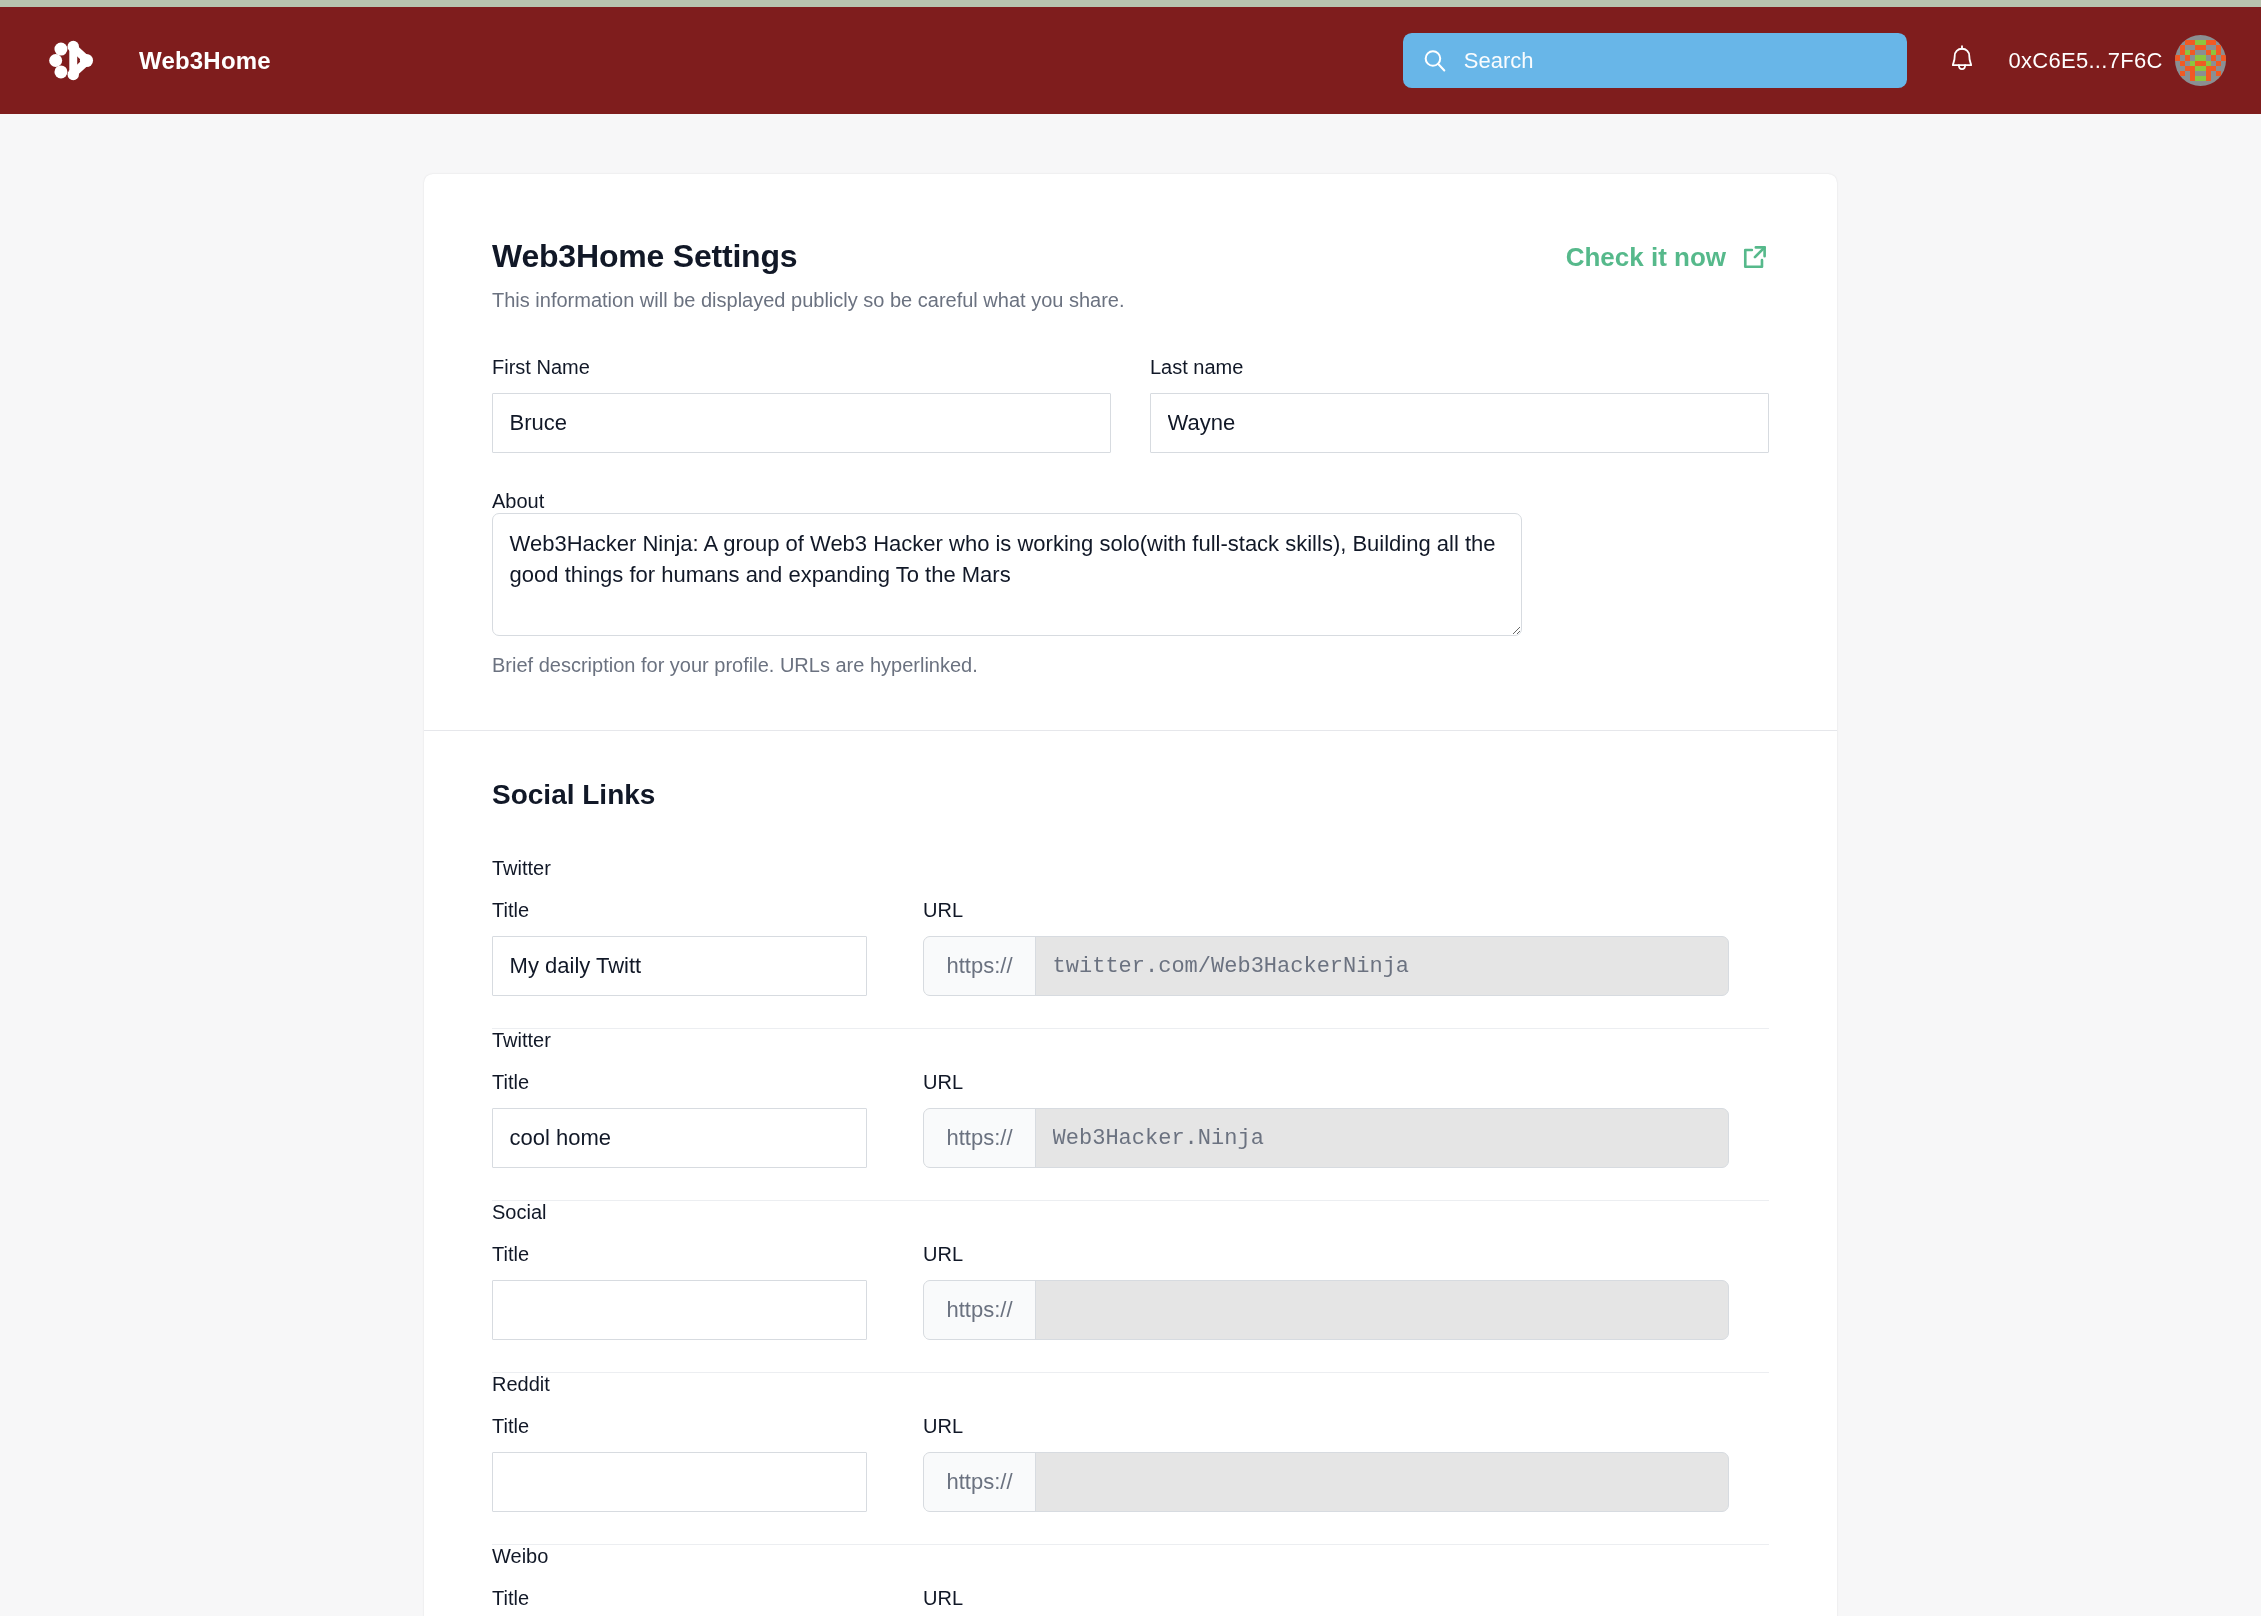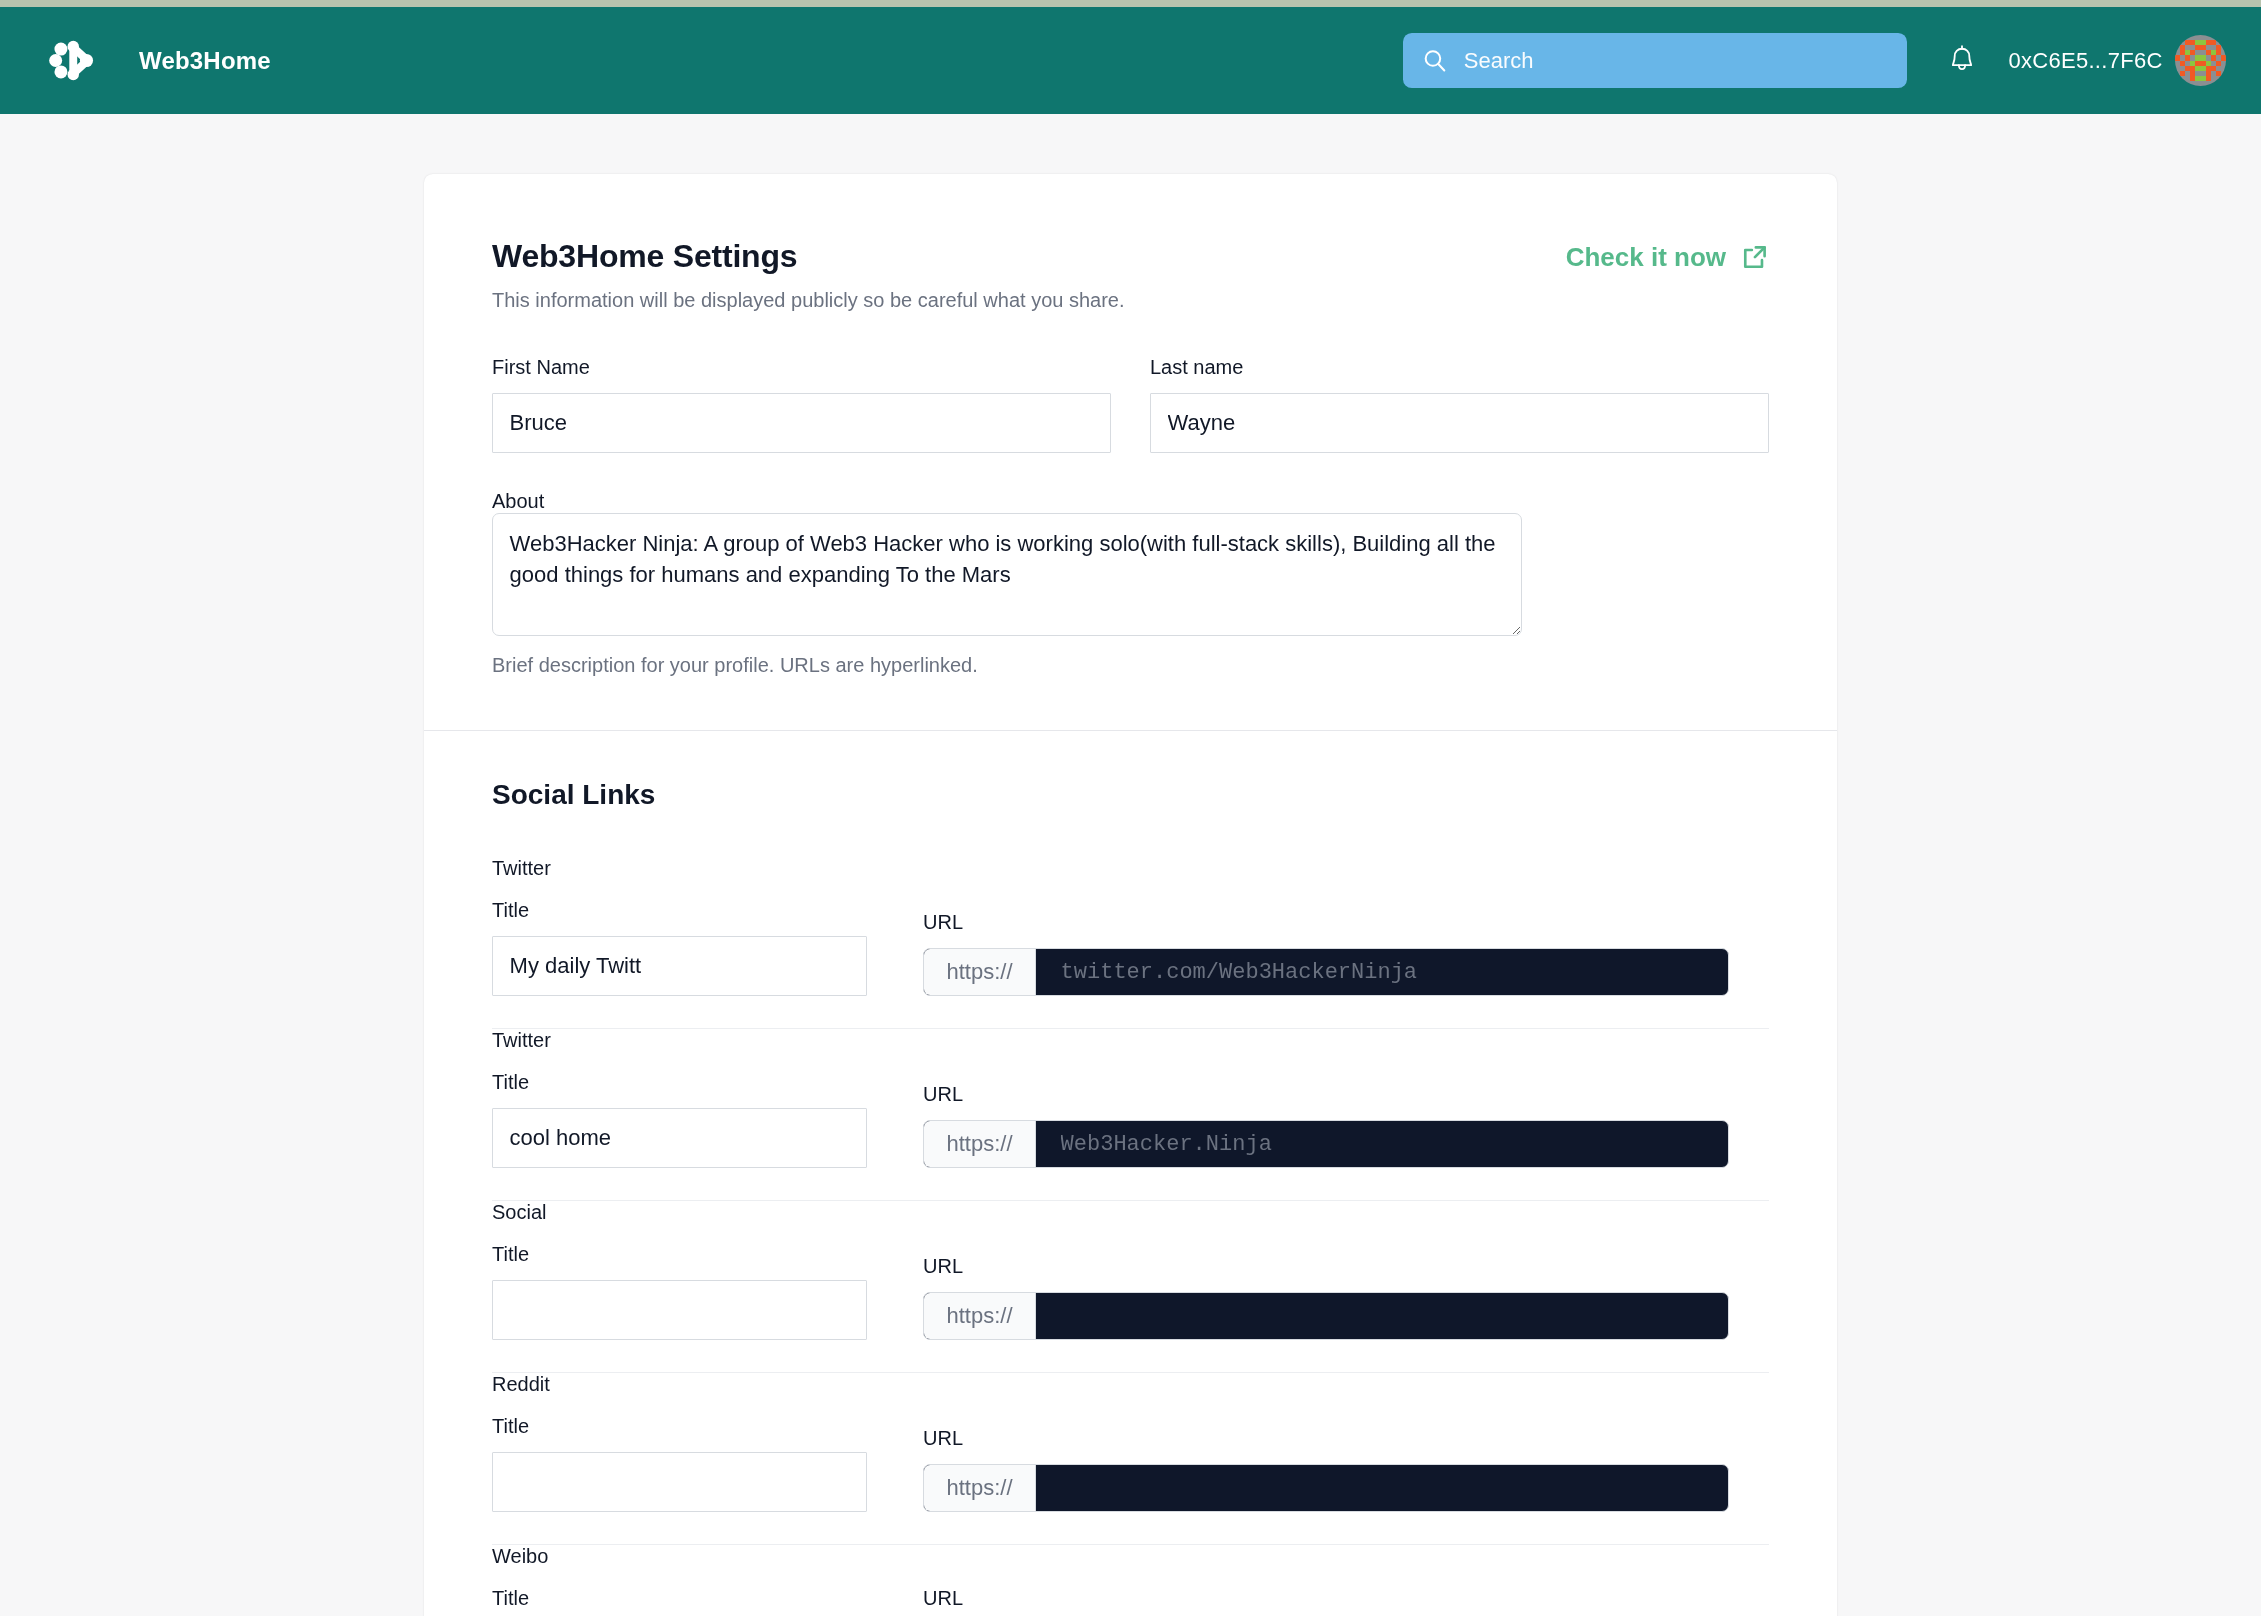--- a/index.html
+++ b/index.html
@@ -14,21 +14,21 @@
   
   .top-strip {
     height: 7px;
     width: 100%;
     background: #b8c3ae;
   }
 
   
   .header {
     height: 107px;
-    background: #0f766e;
+    background: #7f1d1d;
     display: flex;
     align-items: center;
     padding: 0 35px 0 46px;
     position: relative;
   }
   .brand {
     display: flex;
     align-items: center;
     gap: 42px;
   }
@@ -206,26 +206,25 @@
   .social-row {
     display: flex;
     gap: 56px;
     align-items: flex-end;
   }
   .col-title { width: 375px; flex: none; }
   .col-url { width: 806px; flex: none; }
 
   .url-group {
     display: flex;
-    height: 48px;
+    height: 60px;
     border: 0.9px solid #d7dbe0;
     border-radius: 7px;
     overflow: hidden;
-    background: #0f172a;
-    gap: 8px;
+    background: #e5e5e5;
   }
   .url-prefix {
     width: 112px;
     flex: none;
     background: #f9fafb;
     border-right: 0.9px solid #d7dbe0;
     display: flex;
     align-items: center;
     justify-content: center;
     font-size: 22px;

